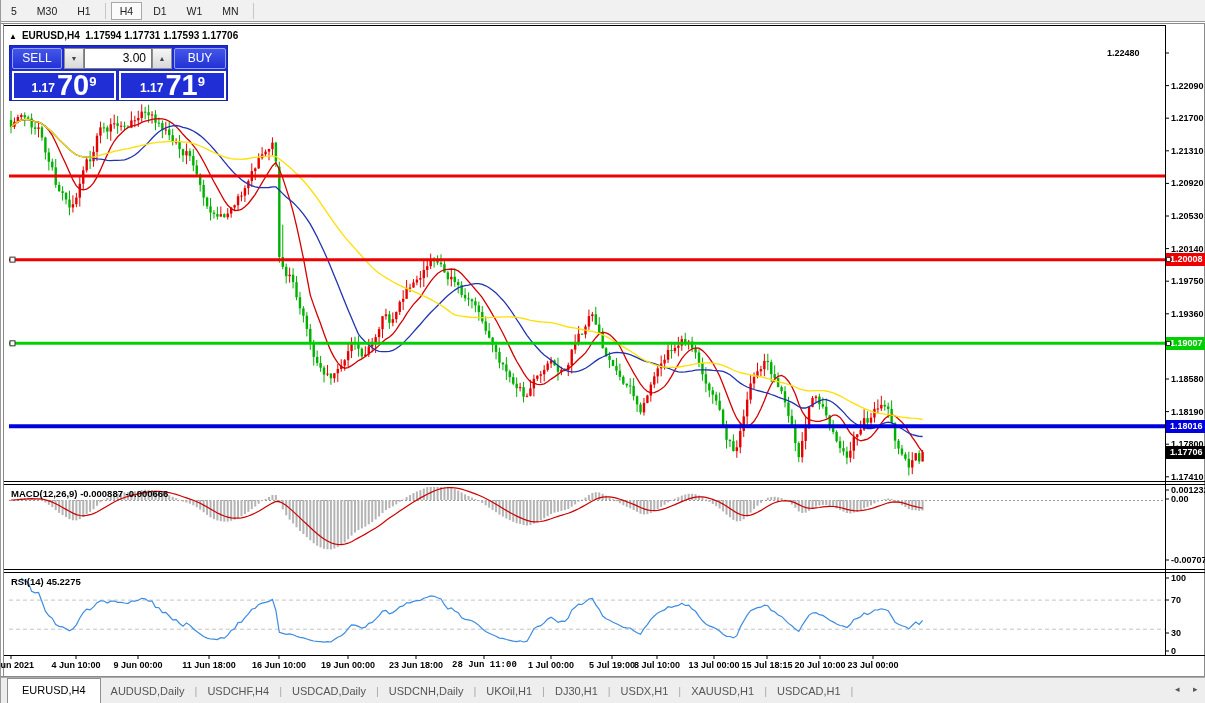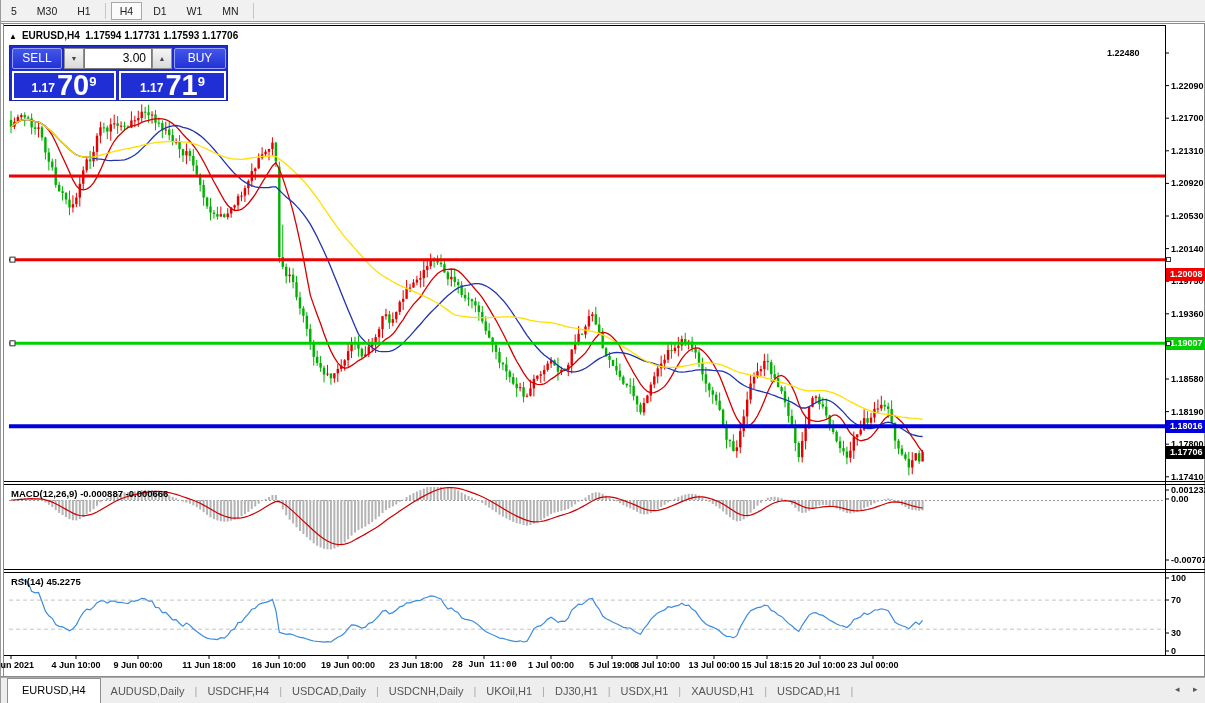--- a/index.html
+++ b/index.html
@@ -984,21 +984,21 @@
     <div class="lbl ptick" style="left: 1170px; top: 211px;">1.20530</div>
     <div class="lbl ptick" style="left: 1170px; top: 243.601px;">1.20140</div>
     <div class="lbl ptick" style="left: 1170px; top: 276.201px;">1.19750</div>
     <div class="lbl ptick" style="left: 1170px; top: 308.801px;">1.19360</div>
     <div class="lbl ptick" style="left: 1170px; top: 341.401px;">1.18970</div>
     <div class="lbl ptick" style="left: 1170px; top: 374.001px;">1.18580</div>
     <div class="lbl ptick" style="left: 1170px; top: 406.601px;">1.18190</div>
     <div class="lbl ptick" style="left: 1170px; top: 439.201px;">1.17800</div>
     <div class="lbl ptick" style="left: 1170px; top: 471.801px;">1.17410</div>
     <div class="lbl lvl" style="left: 1207px; top: 169.377px; background: #6d28d9;">1.21010</div>
-    <div class="lbl lvl" style="left: 1165px; top: 253.134px; background: rgb(238, 0, 0); margin-top: 15px;">1.20008</div>
+    <div class="lbl lvl" style="left: 1165px; top: 253.134px; background: rgb(238, 0, 0);">1.20008</div>
     <div class="lbl" style="left: 1165px; top: 257.134px; width: 5px; height: 5px; background: rgb(255, 255, 255); border: 1px solid rgb(51, 51, 51); z-index: 4;"></div>
     <div class="lbl lvl" style="left: 1165px; top: 336.808px; background: rgb(0, 207, 0);">1.19007</div>
     <div class="lbl" style="left: 1165px; top: 340.808px; width: 5px; height: 5px; background: rgb(255, 255, 255); border: 1px solid rgb(51, 51, 51); z-index: 4;"></div>
     <div class="lbl lvl" style="left: 1165px; top: 419.646px; background: rgb(0, 0, 220);">1.18016</div>
     <div class="lbl lvl" style="left: 1165px; top: 445.559px; background: rgb(0, 0, 0);">1.17706</div>
     <div class="lbl ptick" style="left: 1170px; top: 485px;">0.001232</div>
     <div class="lbl ptick" style="left: 1170px; top: 494px;">0.00</div>
     <div class="lbl ptick" style="left: 1170px; top: 555px;">-0.00707</div>
     <div class="lbl ptick" style="left: 1170px; top: 573px;">100</div>
     <div class="lbl ptick" style="left: 1170px; top: 595px;">70</div>

